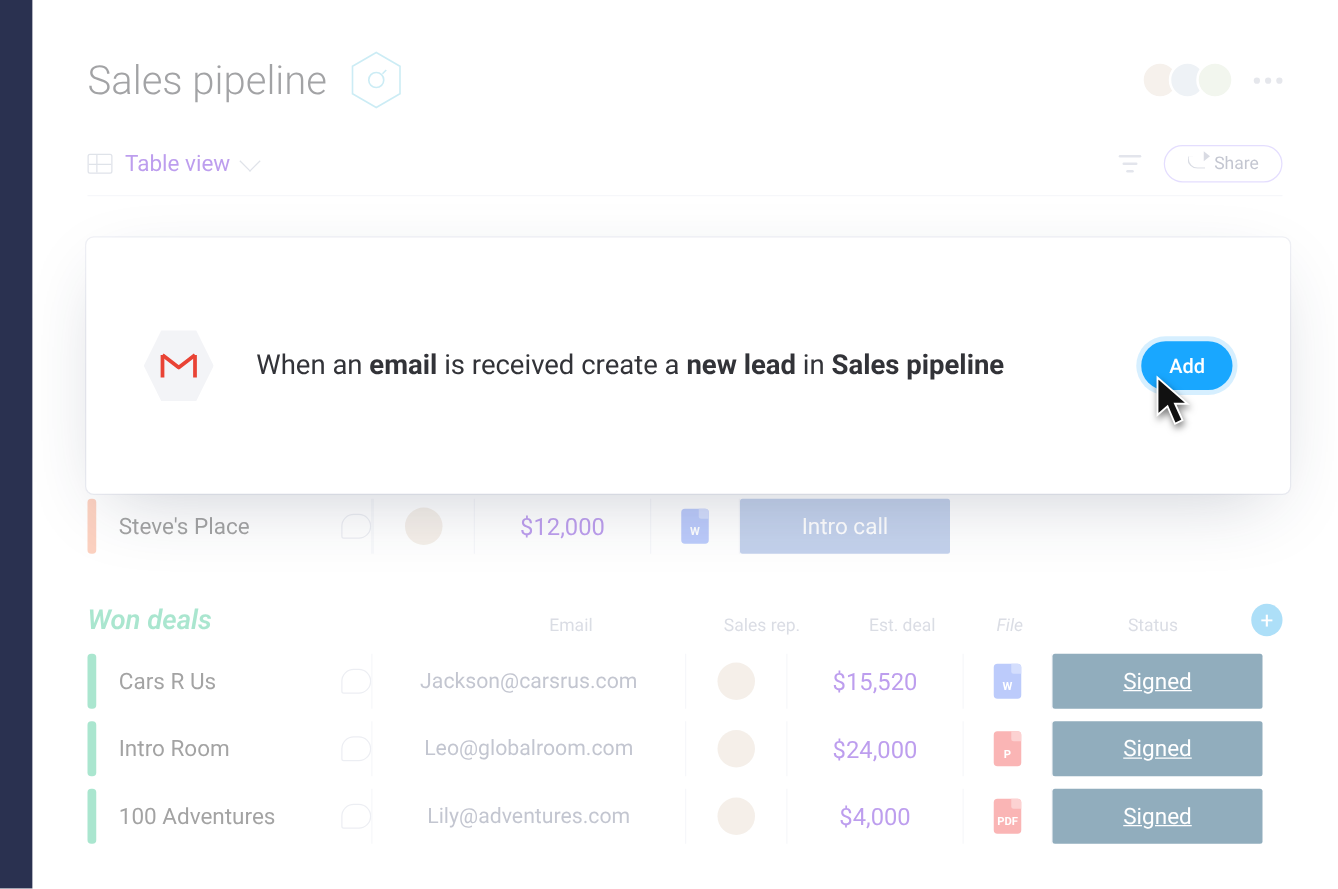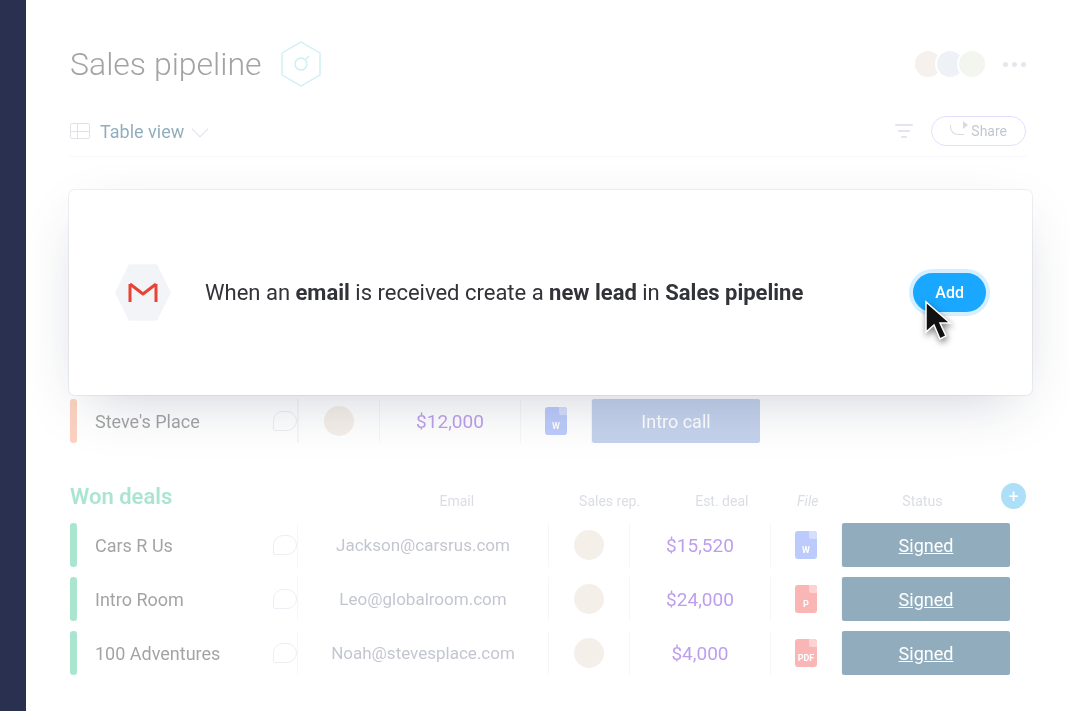--- a/index.html
+++ b/index.html
@@ -14,21 +14,21 @@
   .hex svg{display:block;}
   .header-right{display:flex;align-items:center;gap:16px;}
   .avatars{display:flex;}
   .av{width:30px;height:30px;border-radius:50%;background:#dfe5ec;margin-left:-8px;border:2px solid #fff;display:flex;align-items:center;justify-content:center;font-size:11px;color:#6b7280;font-weight:600;}
   .av1{background:#eadfd5;}
   .av2{background:#d9e2ea;}
   .av3{background:#e2ead9;}
   .dots{display:flex;gap:4px;}
   .dots span{width:5px;height:5px;border-radius:50%;background:#c6c9d4;}
   .toolbar{display:flex;align-items:center;justify-content:space-between;margin-top:28px;padding-bottom:10px;border-bottom:1px solid #eceef4;}
-  .view-switch{display:flex;align-items:center;gap:10px;color:#0c4a6e;font-size:18px;cursor:pointer;}
+  .view-switch{display:flex;align-items:center;gap:10px;color:#6d28d9;font-size:18px;cursor:pointer;}
   .tbl-ico{width:20px;height:16px;border:1.5px solid #b9c0cf;border-radius:2px;position:relative;}
   .tbl-ico::before{content:"";position:absolute;left:0;right:0;top:50%;border-top:1.5px solid #b9c0cf;}
   .tbl-ico::after{content:"";position:absolute;top:0;bottom:0;left:33%;border-left:1.5px solid #b9c0cf;}
   .chev{width:12px;height:12px;border-right:1.5px solid #b9c0cf;border-bottom:1.5px solid #b9c0cf;transform:rotate(45deg);margin-top:-5px;}
   .toolbar-right{display:flex;align-items:center;gap:18px;}
   .filter-ico{width:18px;height:14px;position:relative;}
   .filter-ico span{position:absolute;left:0;height:1.5px;background:#c0c6d6;border-radius:2px;}
   .filter-ico span:nth-child(1){top:0;width:18px;}
   .filter-ico span:nth-child(2){top:6px;left:3px;width:12px;}
   .filter-ico span:nth-child(3){top:12px;left:6px;width:6px;}
@@ -51,21 +51,21 @@
   .doc::after{content:"";position:absolute;right:0;top:0;width:8px;height:8px;background:#a0b5fa;border-radius:0 3px 0 2px;}
   .doc span{position:absolute;left:0;right:0;bottom:4px;text-align:center;font-size:9px;color:#fff;font-weight:700;}
   .doc.p{background:#f45b5b;} .doc.p::after{background:#f99b9b;}
   .doc.pdf{background:#f45b5b;} .doc.pdf::after{background:#f99b9b;}
   .cell.status{width:168px;height:44px;color:#fff;font-size:18px;border-radius:2px;text-align:center;}
   .st-intro{background:#7d9cd6;}
   .st-signed{background:#0c4a6e;text-decoration:underline;}
 
   .group{margin-top:40px;}
   .group-header{display:flex;align-items:flex-end;}
-  .group-title{color:#44c896;font-size:22px;font-weight:600;width:310px;}
+  .group-title{color:#44c896;font-size:22px;font-weight:600;width:310px;font-style:italic;}
   .gh{color:#aeb3c4;font-size:14px;text-align:center;}
   .gh.email{width:190px;}
   .gh.rep{width:130px;}
   .gh.deal{width:105px;}
   .gh.file{width:75px;font-style:italic;}
   .gh.status{width:165px;}
   .add-col{width:26px;height:26px;border-radius:50%;background:#4bb8ef;color:#fff;display:flex;align-items:center;justify-content:center;font-size:18px;margin-left:auto;cursor:pointer;}
   .group-rows{margin-top:14px;}
   .g-row{display:flex;align-items:center;height:44px;margin-bottom:10px;}
   .g-stripe{width:7px;height:44px;background:#44c896;border-radius:3px;}
@@ -204,21 +204,21 @@
               </div>
             </div>
             <div class="sep"></div>
             <div class="cell status st-signed">Signed</div>
           </div>
           <div class="g-row">
             <div class="g-stripe"></div>
             <div class="cell name">100 Adventures</div>
             <div class="chat-ico"></div>
             <div class="sep"></div>
-            <div class="cell email" style="width:250px;">Noah@stevesplace.com</div>
+            <div class="cell email" style="width:250px;">Lily@adventures.com</div>
             <div class="sep"></div>
             <div class="cell rep">
               <div class="rep-av"></div>
             </div>
             <div class="sep"></div>
             <div class="cell deal">$4,000</div>
             <div class="sep"></div>
             <div class="cell file">
               <div class="doc pdf">
                 <span>PDF</span>

